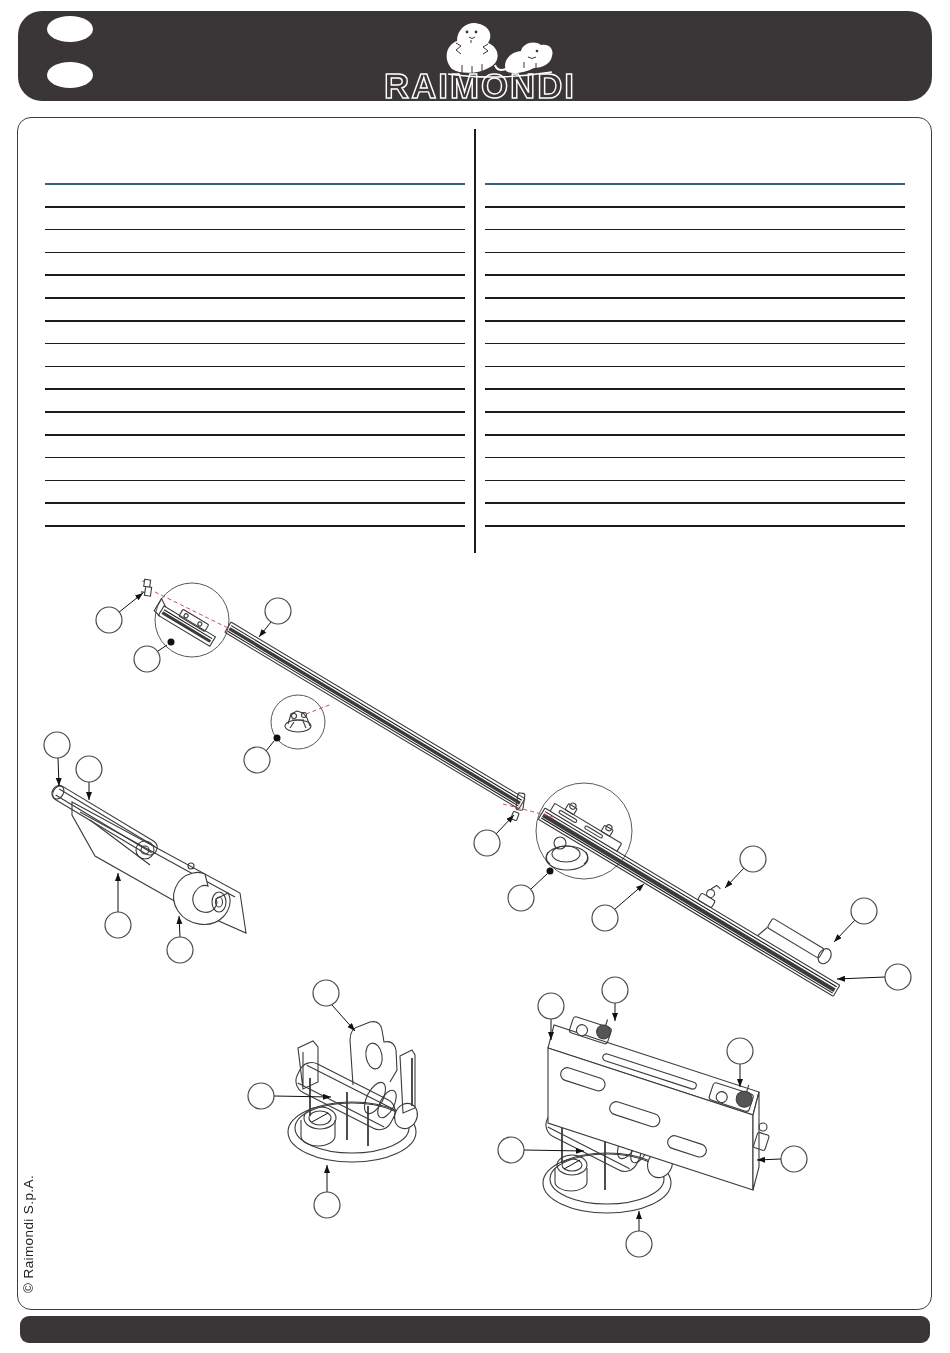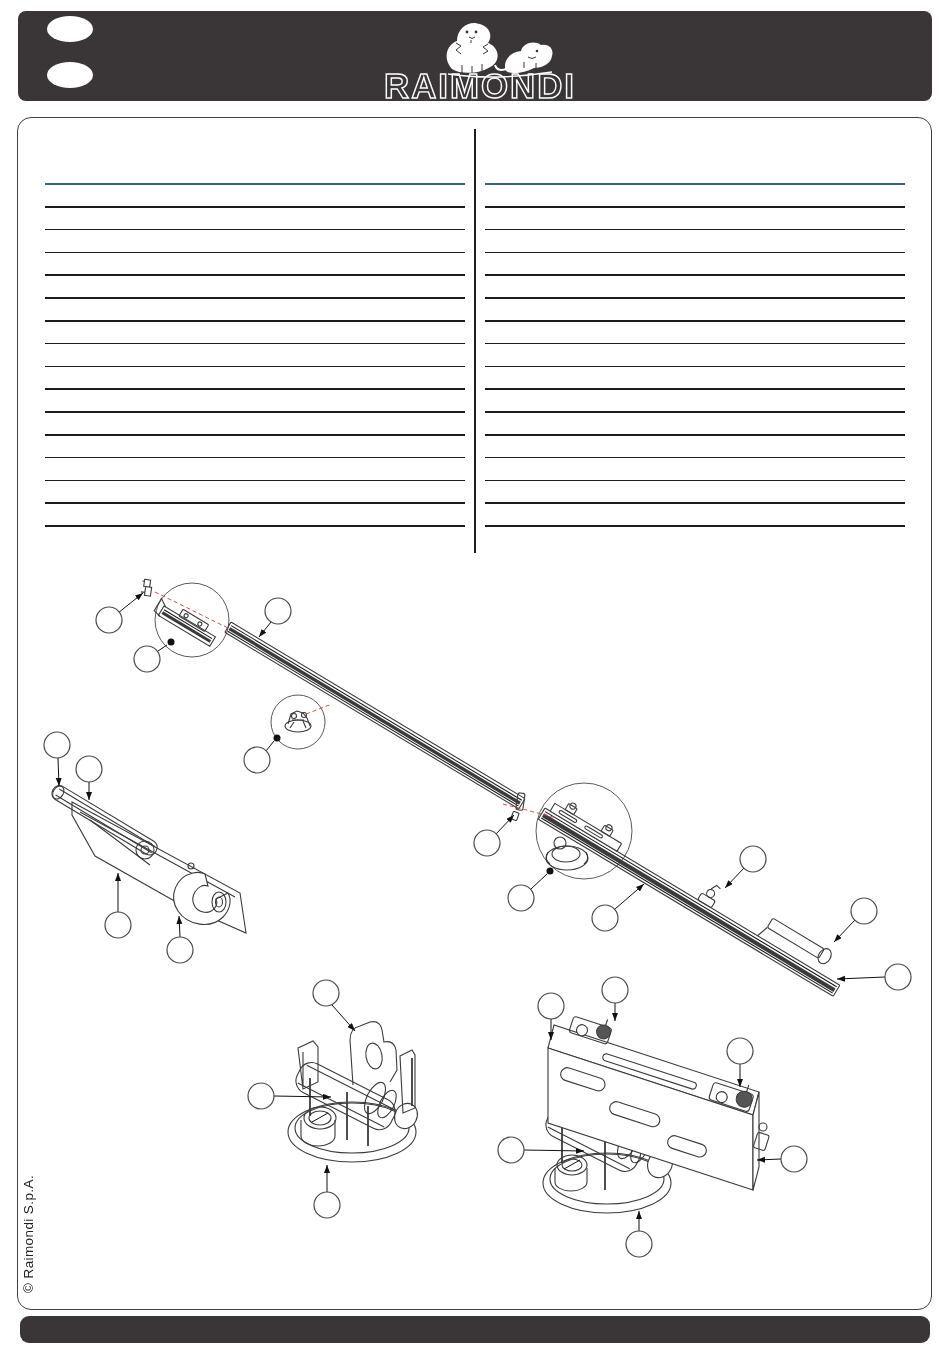--- a/index.html
+++ b/index.html
@@ -1,19 +1,19 @@
 <!DOCTYPE html>
 <html><head>
 <meta charset="utf-8">
 <style>
   html,body{margin:0;padding:0;background:#fff;}
   .page{position:relative;width:950px;height:1353px;background:#fff;overflow:hidden;
         font-family:"Liberation Sans",sans-serif;}
   .header{position:absolute;left:18px;top:11px;width:914px;height:90px;
-          background:#3a3637;border-radius:8px;}
+          background:#3a3637;border-radius:24px;}
   .hole{position:absolute;width:46px;height:26px;background:#fff;border-radius:50%;left:29px;}
   .hole1{top:5px}.hole2{top:51px}
   .header svg{position:absolute;left:0;top:0}
   .content{position:absolute;left:17px;top:117px;width:913px;height:1191px;
            border:1.5px solid #3f3f3f;border-radius:14px;background:#fff;}
   .rule-blue{position:absolute;height:2.2px;width:420px;background:#33627a;}
   .rules{position:absolute;width:420px;height:322px;
          background:repeating-linear-gradient(to bottom,#1c1c1c 0px,#1c1c1c 1.6px,transparent 1.6px,transparent 22.8px);}
   .rb-left{left:45px;top:183px}.rb-right{left:485px;top:183px}
   .rl-left{left:45px;top:206px}.rl-right{left:485px;top:206px}

